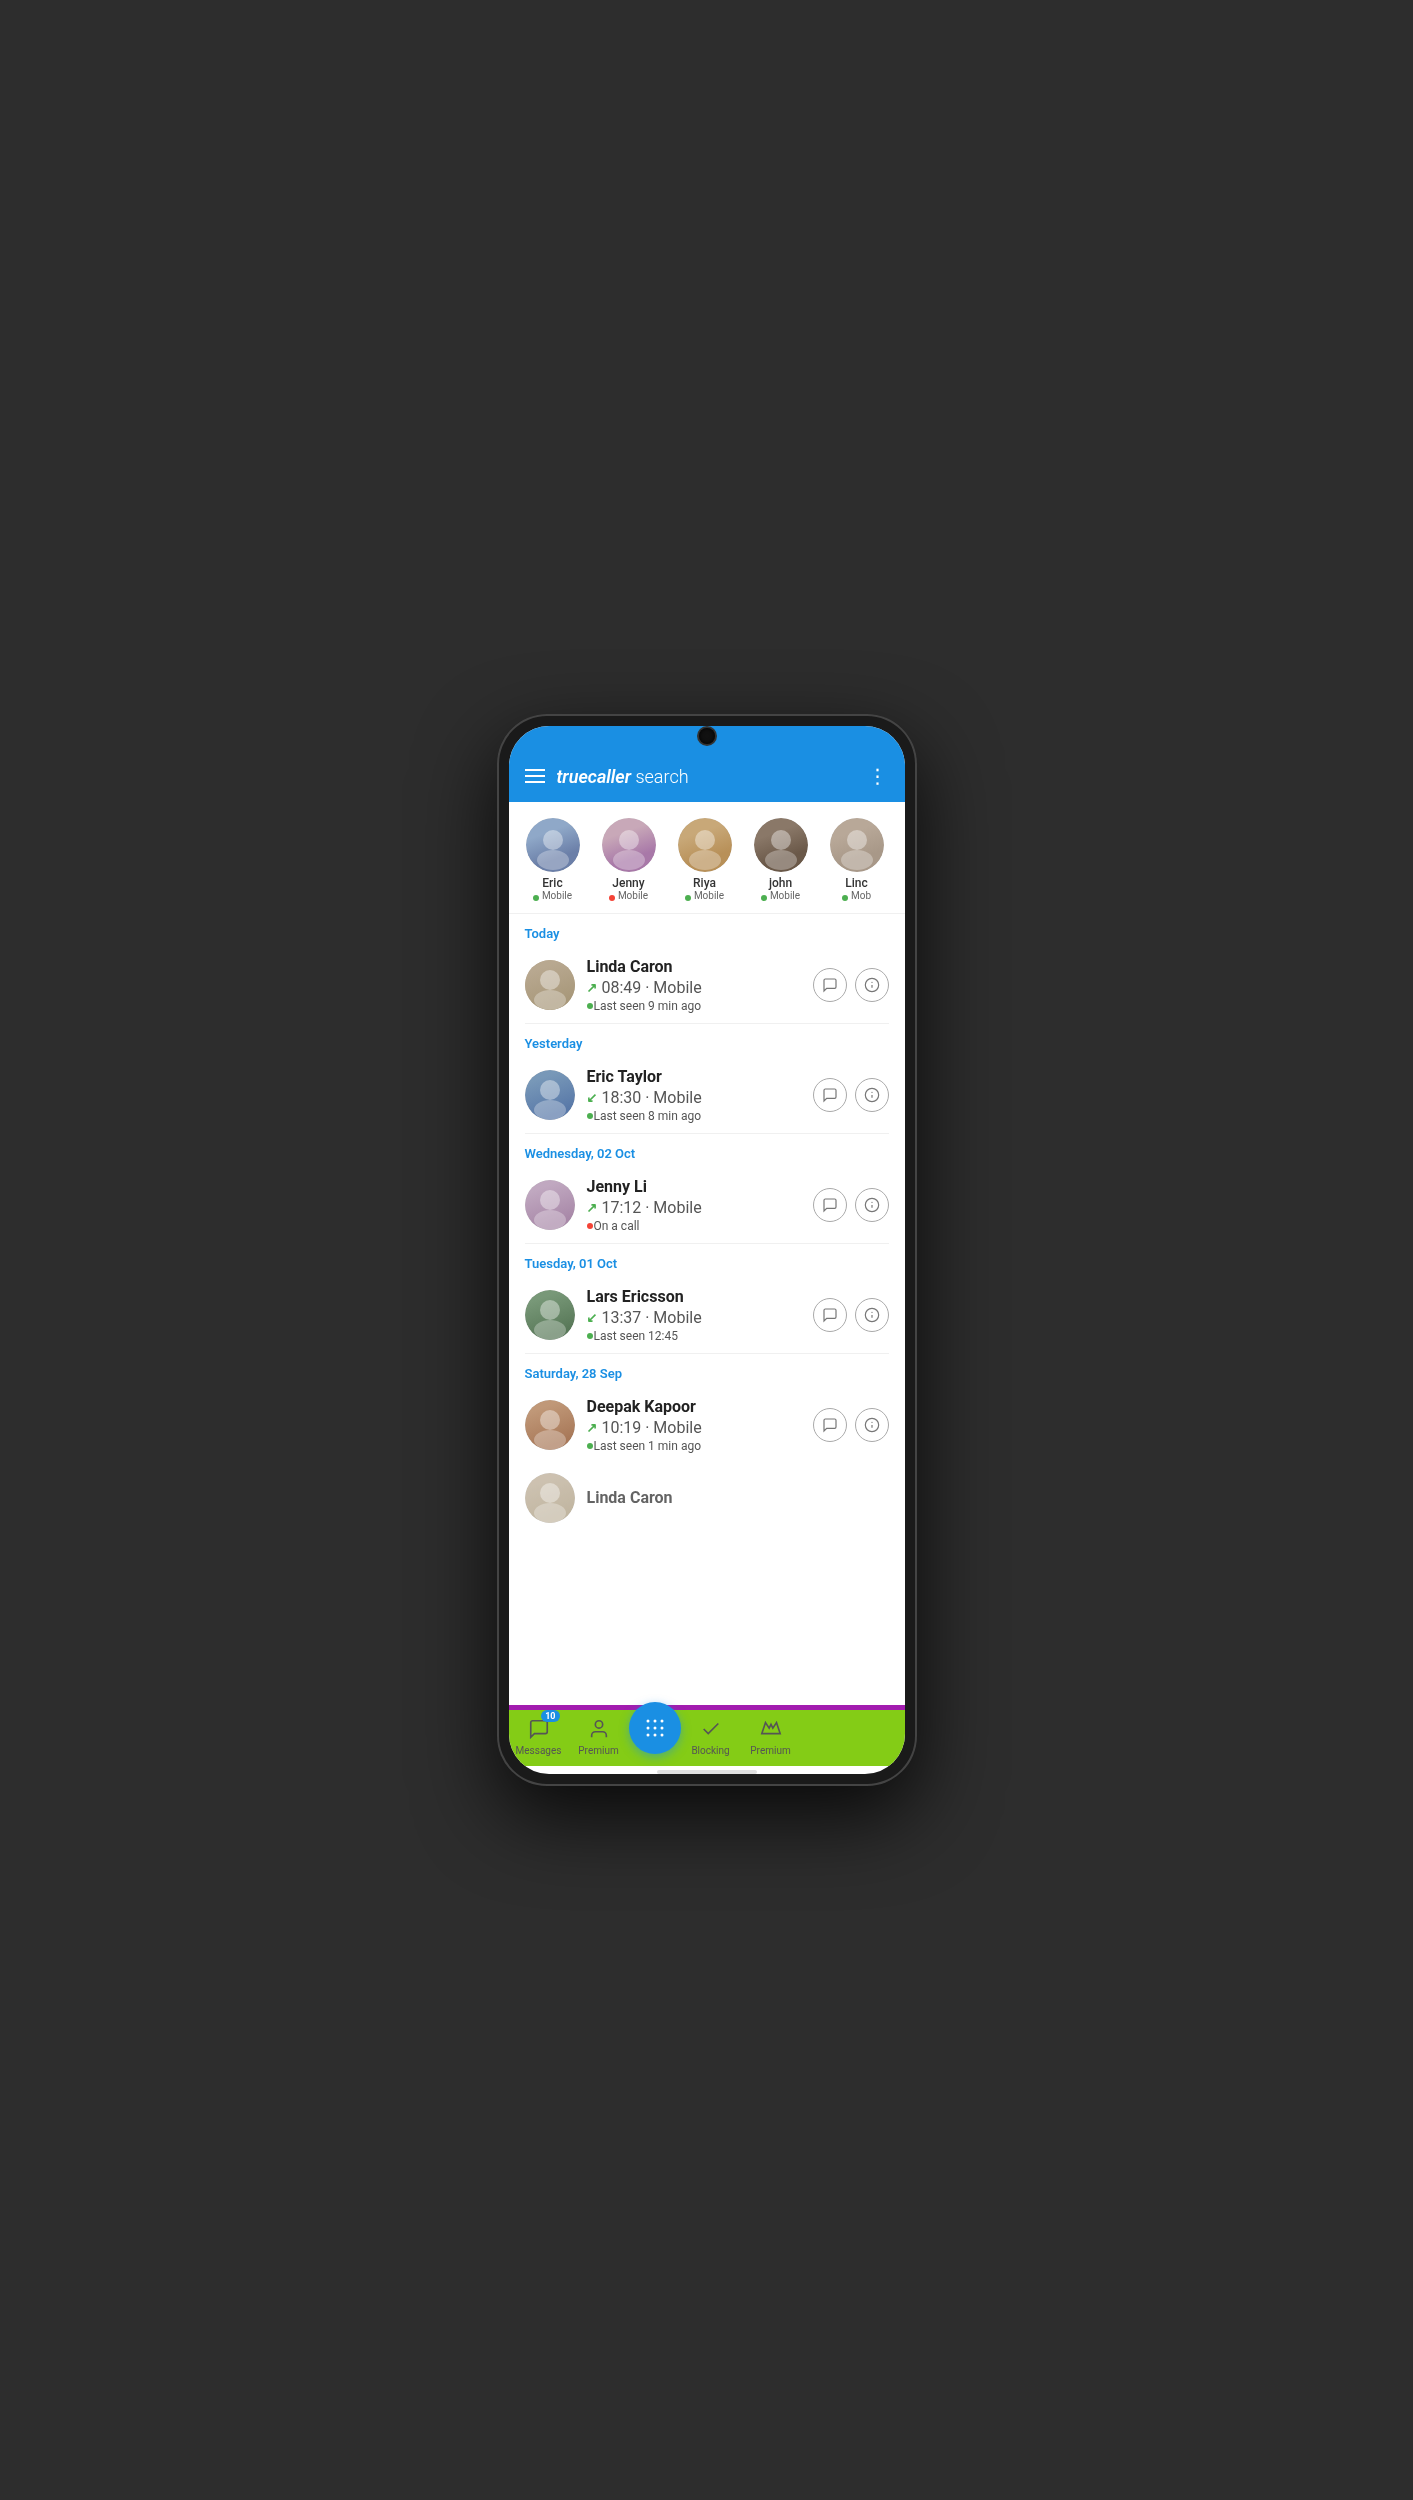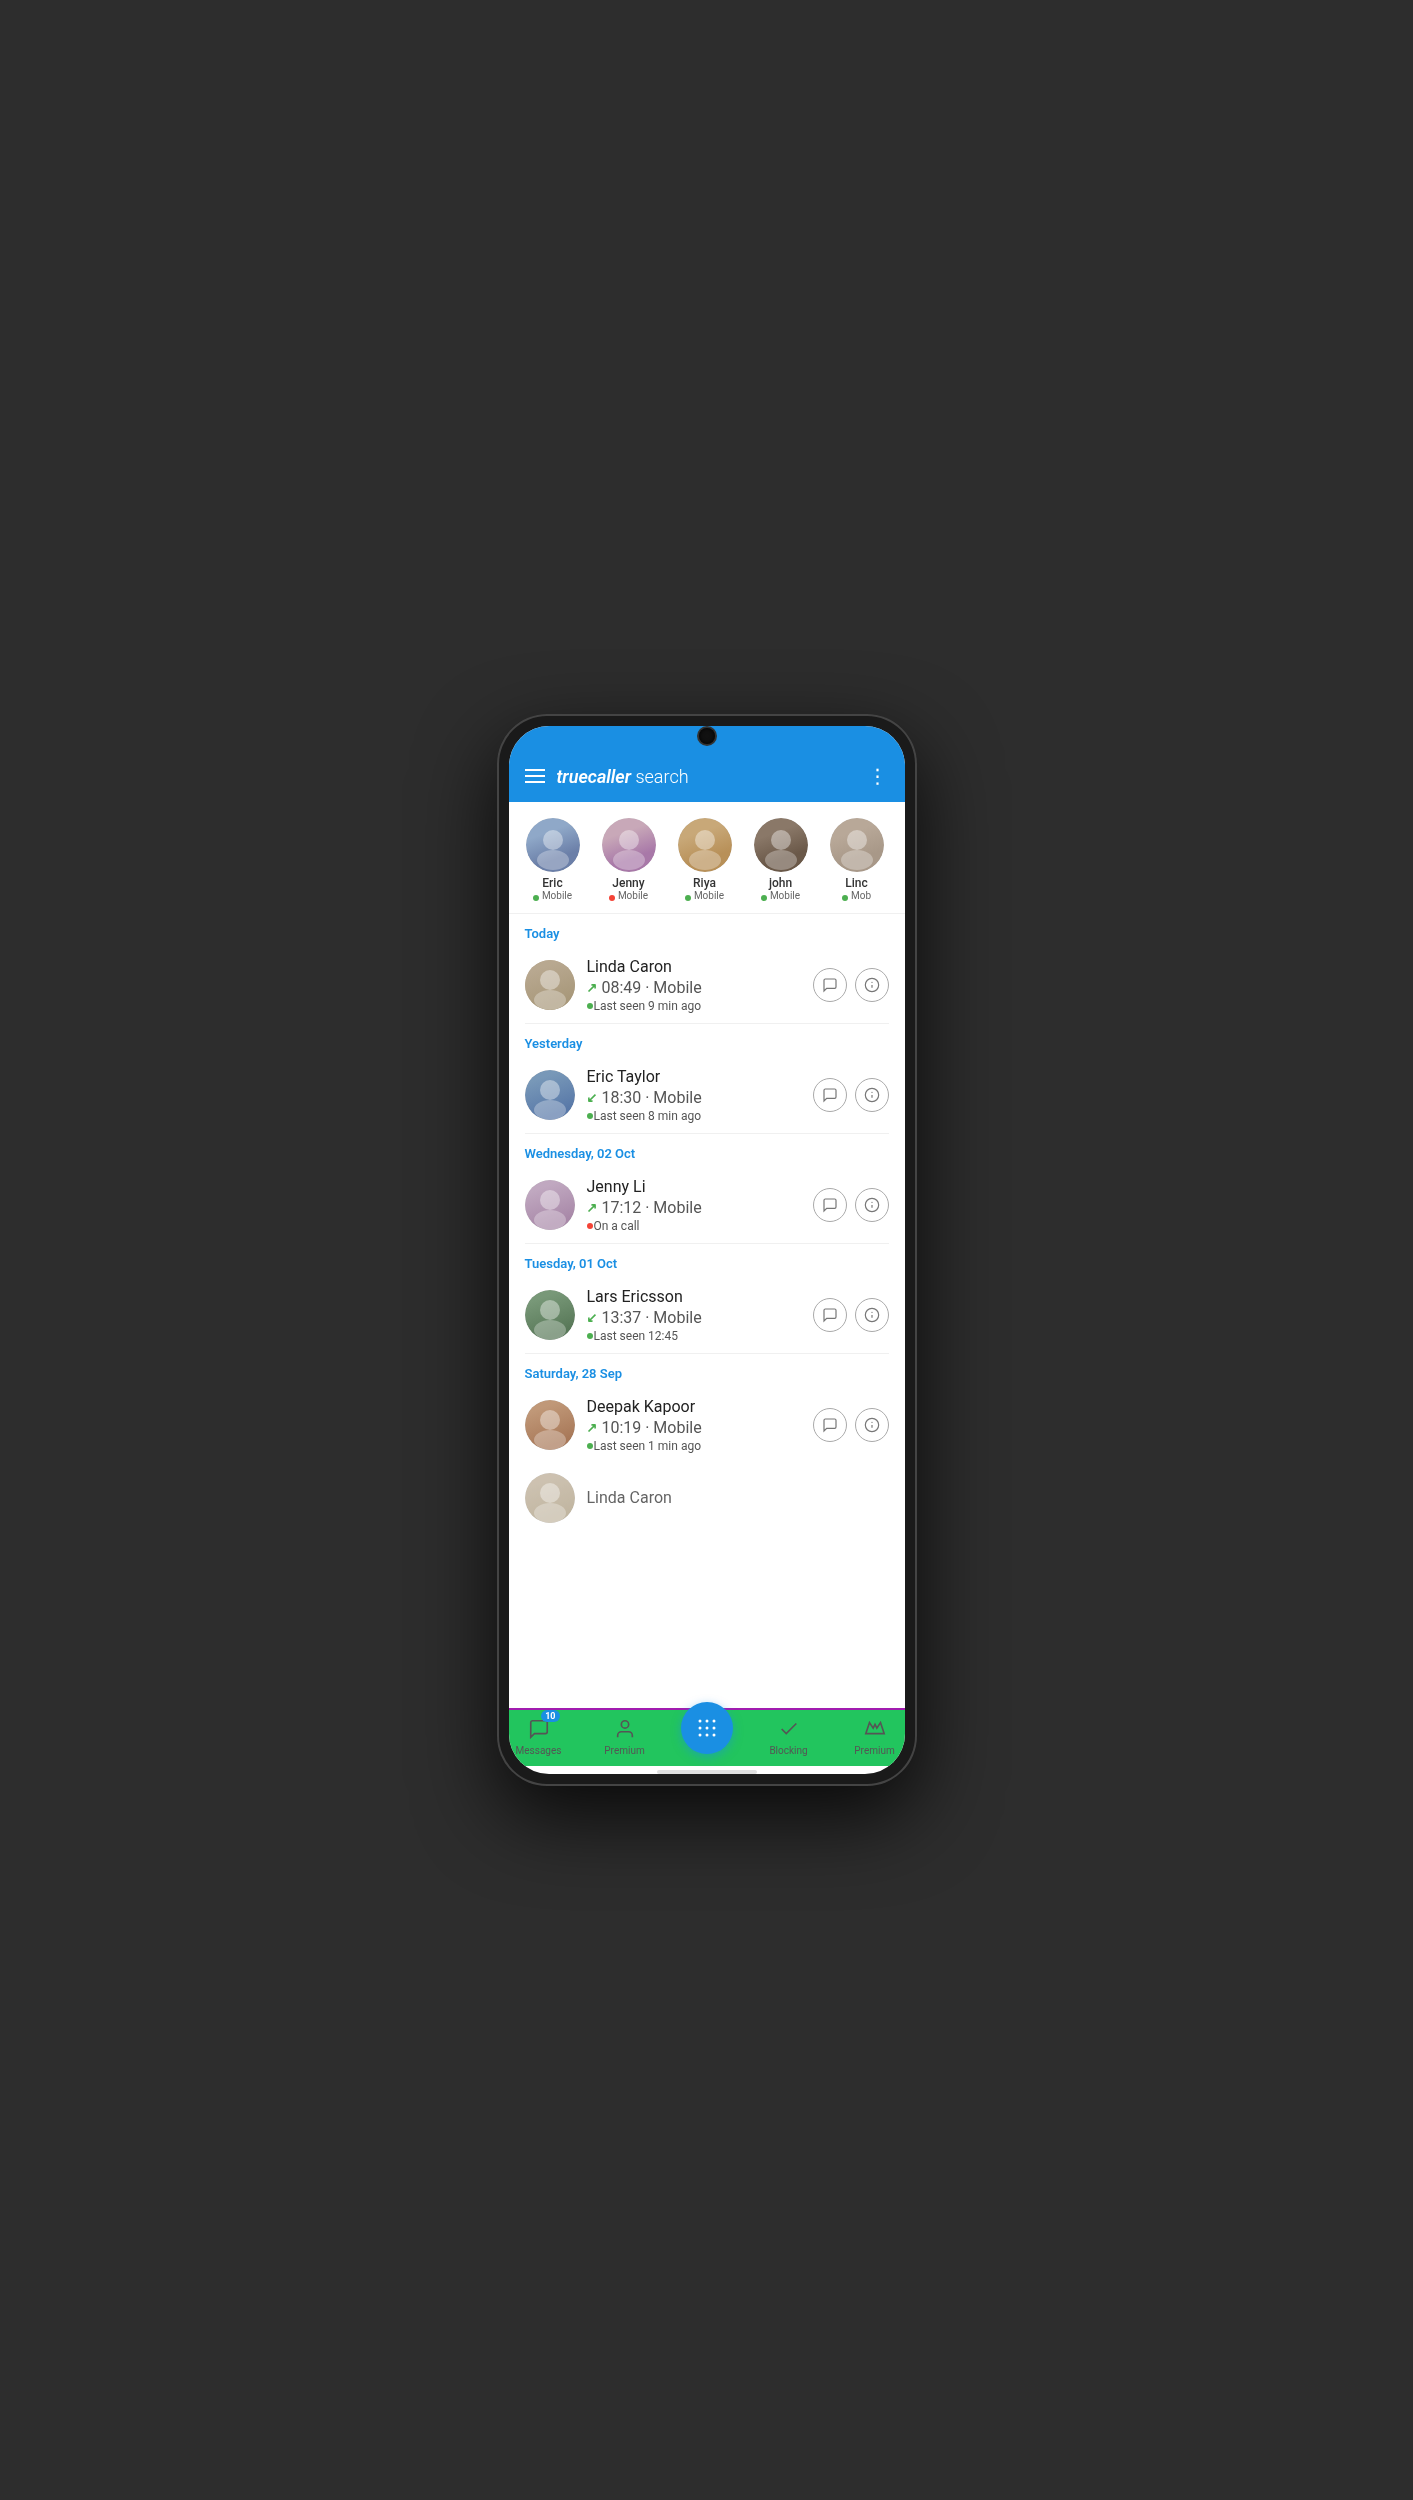--- a/index.html
+++ b/index.html
@@ -200,21 +200,21 @@
       flex-shrink: 0;
       background: #ccc;
     }
 
     .call-info {
       flex: 1;
     }
 
     .call-name {
       font-size: 16px;
-      font-weight: 400;
+      font-weight: 700;
       color: #222;
       margin-bottom: 2px;
     }
 
     .call-meta {
       display: flex;
       align-items: center;
       gap: 4px;
       margin-bottom: 2px;
     }
@@ -259,25 +259,25 @@
       display: flex;
       align-items: center;
       justify-content: center;
       cursor: pointer;
       color: #666;
       font-size: 14px;
     }
 
     
     .bottom-nav {
-      background: #22c55e;
-      border-top: 2px solid #a21caf;
-      display: flex;
-      align-items: center;
-      justify-content: space-between;
+      background: #84cc16;
+      border-top: 5px solid #a21caf;
+      display: flex;
+      align-items: center;
+      justify-content: flex-start;
       padding: 6px 0 10px;
       flex-shrink: 0;
     }
 
     .nav-item {
       display: flex;
       flex-direction: column;
       align-items: center;
       gap: 3px;
       cursor: pointer;

